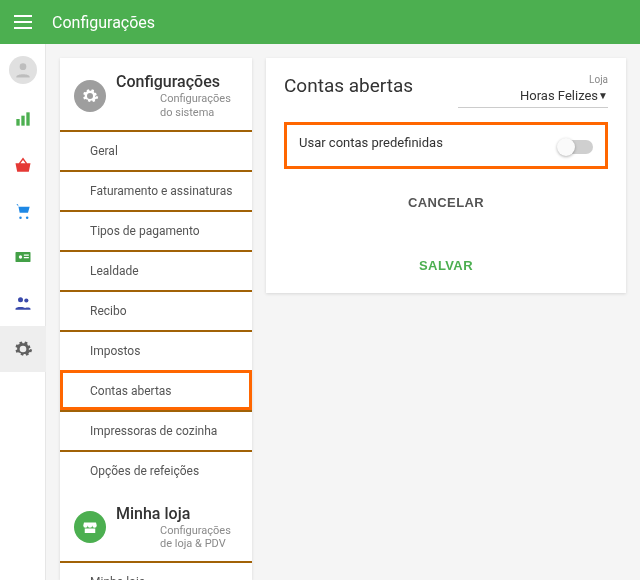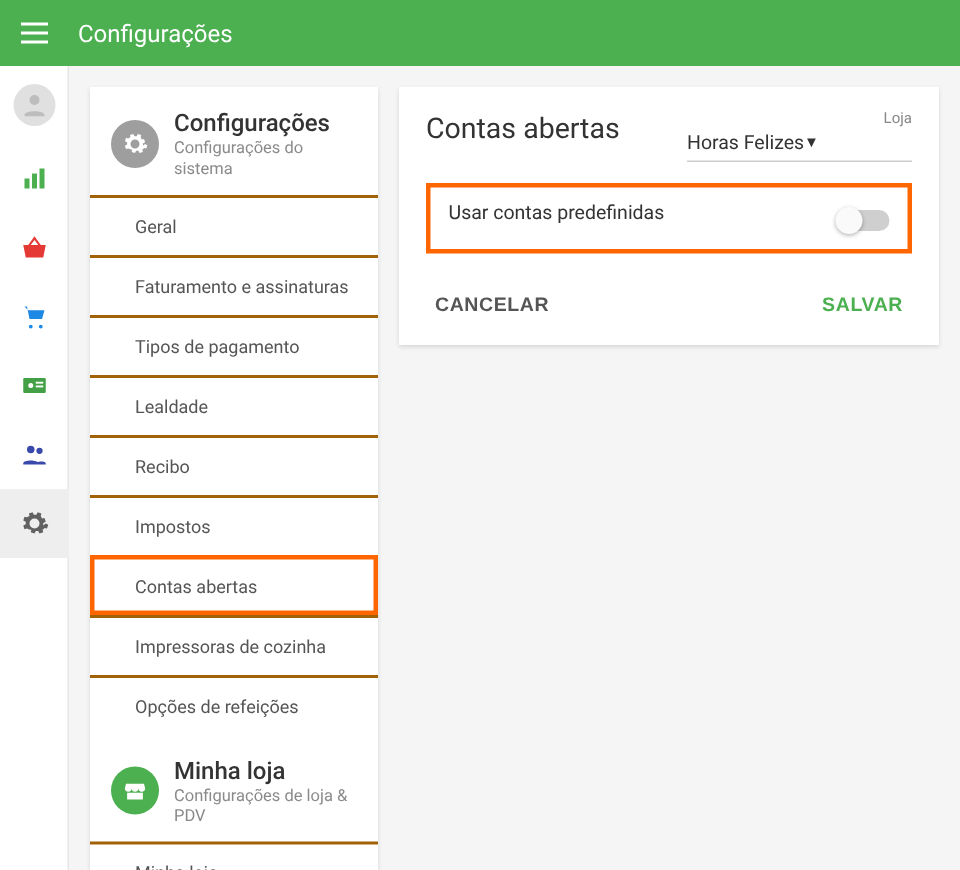--- a/index.html
+++ b/index.html
@@ -75,21 +75,21 @@
   }
   .section-head .circle {
     width: 32px; height: 32px; border-radius: 50%;
     display: flex; align-items: center; justify-content: center;
     flex-shrink: 0;
   }
   .circle.gray { background: #9e9e9e; }
   .circle.green { background: #4caf50; }
   .section-head .titles { line-height: 1.25; }
   .section-head .t1 { font-size: 16px; font-weight: 500; color: #333; }
-  .section-head .t2 { font-size: 11px; color: #8a8a8a; }
+  .section-head .t2 { font-size: 11px; color: #8a8a8a; margin-left: 44px; }
   .menu-item {
     padding: 12px 14px 12px 30px;
     font-size: 12px;
     color: #555;
     border-top: 2px solid #a16207;
     cursor: pointer;
   }
   .menu-item.highlighted {
     outline: 3px solid #ff6600;
     outline-offset: -3px;
@@ -111,21 +111,21 @@
     margin-bottom: 14px;
   }
   .main-head h2 {
     font-size: 19px; font-weight: 400; color: #333;
   }
   .store-select {
     width: 150px;
   }
   .store-select .label { font-size: 10px; color: #888; text-align: right; }
   .store-select .value-row {
-    display: flex; justify-content: flex-start; align-items: center;
+    display: flex; justify-content: flex-end; align-items: center;
     border-bottom: 1px solid #ccc; padding: 3px 0 4px;
     font-size: 13px; color: #333;
     cursor: pointer;
   }
   .store-select .arrow { font-size: 10px; color: #333; }
   .setting-box {
     border: 3px solid #ff6600;
     padding: 10px 12px 12px 12px;
     margin-bottom: 14px;
   }
@@ -138,22 +138,23 @@
     width: 34px; height: 14px; background: #cfcfcf; border-radius: 10px;
     position: relative; flex-shrink: 0; margin-top: 4px;
     cursor: pointer;
   }
   .toggle .knob {
     width: 18px; height: 18px; background: #fafafa; border-radius: 50%;
     box-shadow: 0 1px 3px rgba(0,0,0,0.3);
     position: absolute; top: -2px; left: -2px;
   }
   .actions {
-    display: flex; justify-content: space-between; gap: 36px;
+    display: flex; justify-content: flex-end; gap: 36px;
     padding: 6px 2px 4px;
+    flex-direction: column;
   }
   .actions .btn {
     font-size: 13px; font-weight: 600; letter-spacing: 0.4px;
     background: none; border: none; cursor: pointer;
     padding: 6px 4px;
   }
   .btn.cancel { color: #555; }
   .btn.save { color: #4caf50; }
   .sidebar-card::-webkit-scrollbar { width: 0; }
 </style>

